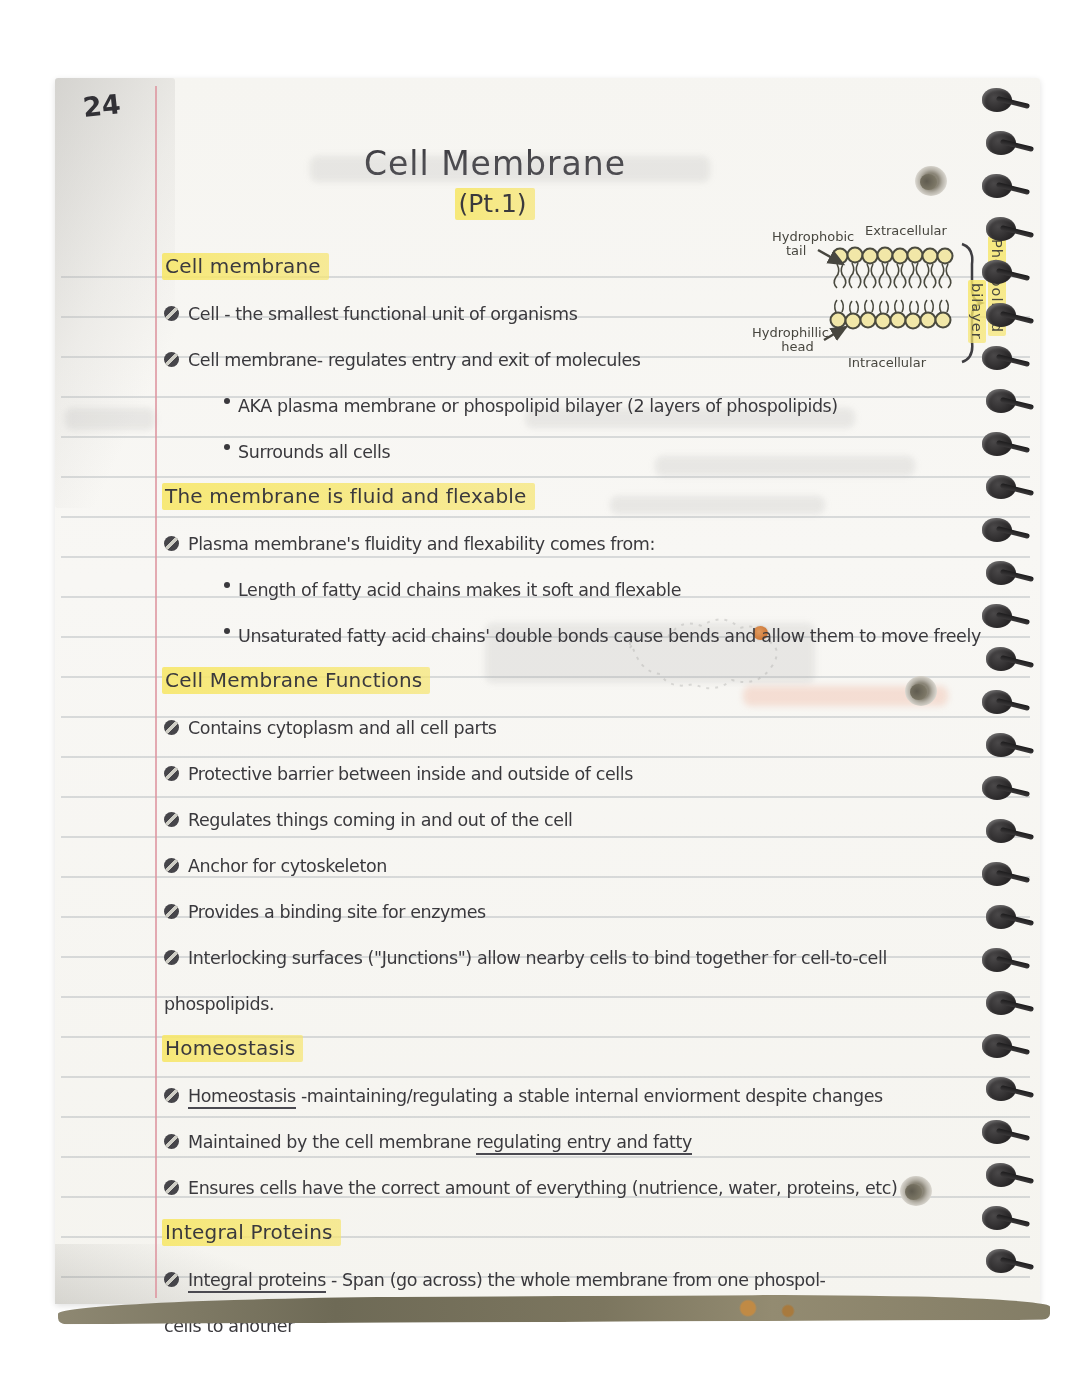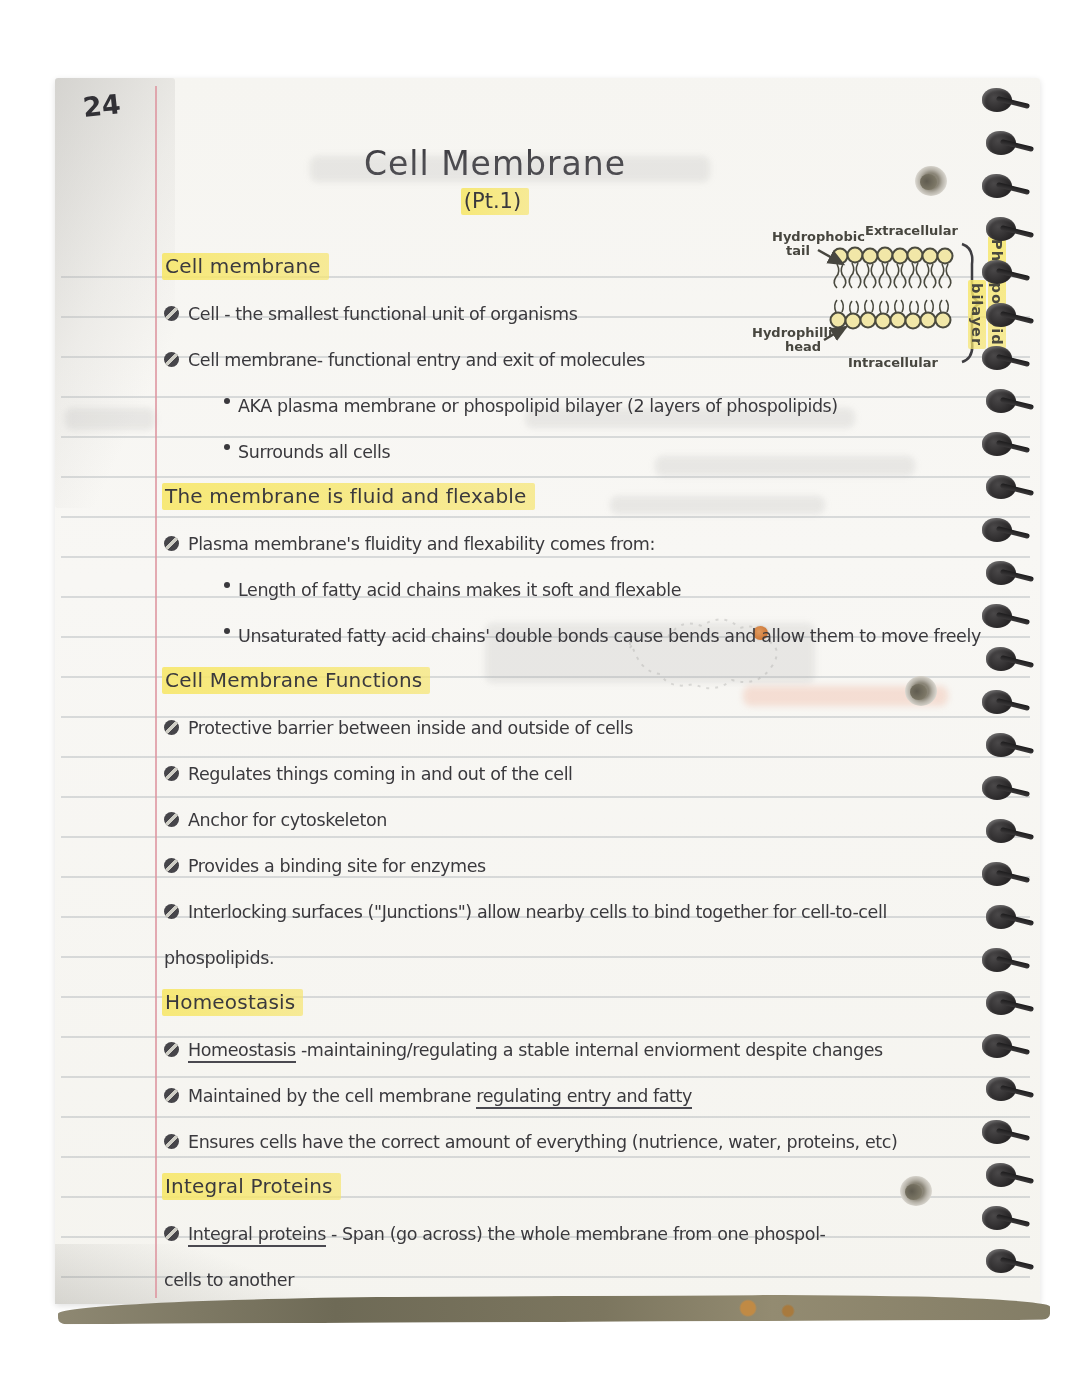--- a/index.html
+++ b/index.html
@@ -18,40 +18,40 @@
             background:linear-gradient(115deg,rgba(150,148,145,.35),rgba(190,188,185,.18) 45%,transparent 75%);
             border-radius:3px;pointer-events:none;}
   .shade-bl{position:absolute;left:0;bottom:0;width:260px;height:60px;
             background:linear-gradient(20deg,rgba(120,118,112,.25),transparent 70%);pointer-events:none;}
   .page-number{position:absolute;left:28px;top:12px;font-size:27px;font-weight:bold;
                transform:rotate(-6deg);color:#323136;}
 
   
   .title-wrap{position:absolute;left:0;top:66px;width:880px;text-align:center;}
   .title{font-size:33px;letter-spacing:1px;color:#403f44;}
-  .subtitle{margin-top:6px;font-size:21px;}
+  .subtitle{margin-top:6px;font-size:25px;}
   .hl{background:linear-gradient(100deg,rgba(247,231,106,.9),rgba(246,229,112,.7));
       padding:1px 8px 2px 3px;border-radius:2px;box-decoration-break:clone;}
 
   
   .notes{position:absolute;left:107px;top:160px;width:860px;}
   .line{display:flex;align-items:flex-end;height:40px;padding-bottom:6px;white-space:nowrap;
         font-size:17.5px;letter-spacing:-.4px;}
   .line.heading{font-size:20px;letter-spacing:.2px;}
   .line .txt{display:inline-block;}
   .marker{flex:none;width:15px;height:15px;border-radius:50%;background:#46454a;
           position:relative;margin:0 9px 3px 2px;}
   .marker::after{content:'';position:absolute;inset:0;border-radius:50%;
           background:linear-gradient(135deg,transparent 42%,#cfcec6 42%,#cfcec6 57%,transparent 57%);}
   .dot{flex:none;width:6px;height:6px;border-radius:50%;background:#3a393d;margin:0 8px 12px 62px;}
   .line.cont{padding-left:2px;}
   .u{border-bottom:2px solid #4a4950;padding-bottom:1px;}
 
   
-  .diagram{position:absolute;left:645px;top:150px;width:330px;height:160px;font-weight:bold;}
+  .diagram{position:absolute;left:645px;top:150px;width:330px;height:160px;}
   .dlabel{position:absolute;font-size:13px;line-height:14px;color:#47463f;white-space:nowrap;}
   .vlabel{position:absolute;writing-mode:vertical-rl;font-size:14.5px;letter-spacing:1px;color:#4a493f;
           background:linear-gradient(rgba(247,231,106,.85),rgba(246,229,112,.7));padding:3px 1px;border-radius:2px;}
 
   
   .hole{position:absolute;width:32px;height:30px;border-radius:50%;
         background:radial-gradient(circle at 50% 50%,#8a8577 0 36%,#b6b2a8 52%,#dbd8d1 72%,rgba(220,217,210,0) 78%);}
   .hole::after{content:'';position:absolute;left:5px;top:8px;width:17px;height:16px;border-radius:50%;
         background:radial-gradient(circle at 40% 45%,#5f5b4f,#7d7867 70%);}
 
@@ -113,21 +113,21 @@
     <div class="notes" id="notes">
         <div class="line heading">
           <span class="txt"><span class="hl">Cell membrane</span></span>
         </div>
         <div class="line bullet">
           <span class="marker"></span>
           <span class="txt"><span>Cell - the smallest functional unit of organisms</span></span>
         </div>
         <div class="line bullet">
           <span class="marker"></span>
-          <span class="txt"><span>Cell membrane- functional entry and exit of molecules</span></span>
+          <span class="txt"><span>Cell membrane- regulates entry and exit of molecules</span></span>
         </div>
         <div class="line sub">
           <span class="dot"></span>
           <span class="txt"><span>AKA plasma membrane or phospolipid bilayer (2 layers of phospolipids)</span></span>
         </div>
         <div class="line sub">
           <span class="dot"></span>
           <span class="txt"><span>Surrounds all cells</span></span>
         </div>
         <div class="line heading">
@@ -140,20 +140,24 @@
         <div class="line sub">
           <span class="dot"></span>
           <span class="txt"><span>Length of fatty acid chains makes it soft and flexable</span></span>
         </div>
         <div class="line sub">
           <span class="dot"></span>
           <span class="txt"><span>Unsaturated fatty acid chains' double bonds cause bends and allow them to move freely</span></span>
         </div>
         <div class="line heading">
           <span class="txt"><span class="hl">Cell Membrane Functions</span></span>
+        </div>
+        <div class="line bullet">
+          <span class="marker"></span>
+          <span class="txt"><span>Contains cytoplasm and all cell parts</span></span>
         </div>
         <div class="line bullet">
           <span class="marker"></span>
           <span class="txt"><span>Protective barrier between inside and outside of cells</span></span>
         </div>
         <div class="line bullet">
           <span class="marker"></span>
           <span class="txt"><span>Regulates things coming in and out of the cell</span></span>
         </div>
         <div class="line bullet">

